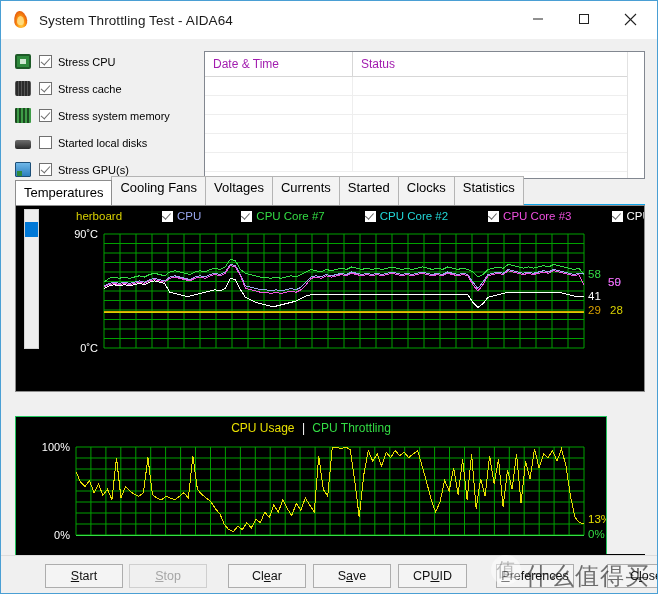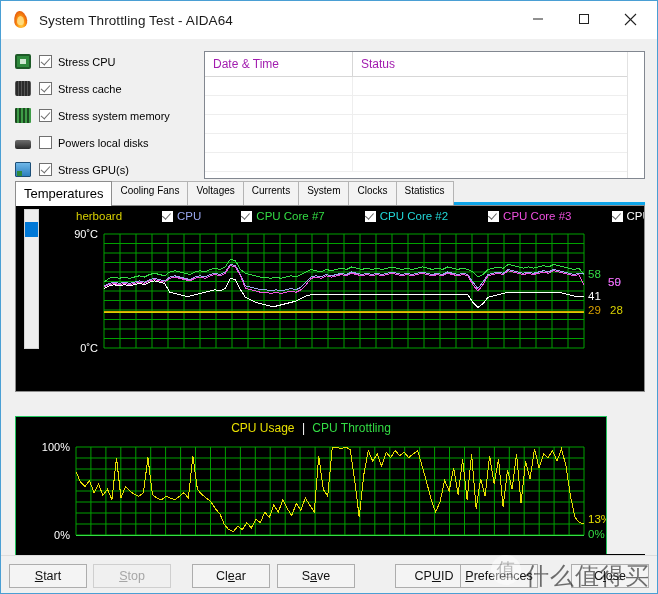--- a/index.html
+++ b/index.html
@@ -156,25 +156,25 @@
     position: absolute; right: 0; top: 0; bottom: 0; width: 17px;
     border-left: 1px solid #e2e2e2;
     background: #fff;
   }
   
   #tabs {
     position: absolute;
     left: 14px; top: 142px;
     width: 630px; height: 24px;
     display: flex;
-    align-items: flex-start;
-    border-bottom: 3px solid #0ea5e9;
+    align-items: center;
+    border-bottom: 1px solid #0ea5e9;
   }
   .tab {
-    font-size: 10px;
+    font-size: 13px;
     color: #000;
     padding: 3px 8px 4px 8px;
     border: 1px solid #b4b4b4;
     border-bottom: none;
     background: #f3f3f3;
     margin-right: -1px;
     height: 34px;
     white-space: nowrap;
   }
   .tab.active {
@@ -270,21 +270,21 @@
     background: #f0f0f0;
     border-top: 1px solid #dcdcdc;
   }
   .btn {
     position: absolute; top: 8px;
     height: 24px;
     background: #f4f4f4;
     border: 1px solid #adadad;
     font-size: 12.5px;
     color: #111;
-    display: flex; align-items: center; justify-content: center;
+    display: flex; align-items: center; justify-content: center; margin-left: 36px;
   }
   .btn.disabled { color: #a6a6a6; background: #f0f0f0; border-color: #cfcfcf; }
   .btn u { text-decoration: underline; }
   #watermark {
     position: absolute;
     left: 488px; top: 552px;
     width: 170px; height: 42px;
     pointer-events: none;
     opacity: .55;
   }
@@ -357,21 +357,21 @@
 
         <div class="chkrow">
           <span class="devicon ic-mem"></span>
           <span class="cb on"></span>
           <span class="chklabel">Stress system memory</span>
         </div>
 
         <div class="chkrow">
           <span class="devicon ic-disk"></span>
           <span class="cb"></span>
-          <span class="chklabel">Powers local disks</span>
+          <span class="chklabel">Started local disks</span>
         </div>
 
         <div class="chkrow">
           <span class="devicon ic-gpu"></span>
           <span class="cb on"></span>
           <span class="chklabel">Stress GPU(s)</span>
         </div>
       </div>
 
       <div id="listview">
@@ -403,21 +403,21 @@
         </div>
         <div id="listgrip"></div>
       </div>
     </div>
 
     <div id="tabs">
       <div class="tab active">Temperatures</div>
       <div class="tab">Cooling Fans</div>
       <div class="tab">Voltages</div>
       <div class="tab">Currents</div>
-      <div class="tab">System</div>
+      <div class="tab">Started</div>
       <div class="tab">Clocks</div>
       <div class="tab">Statistics</div>
     </div>
 
     <div id="temppanel">
 
       <div id="legend">
         <div style="width:30px;flex:none"></div>
         <div class="lgitem">
           <span class="lgtext" style="color:#d8d000">herboard</span>
@@ -594,21 +594,21 @@
       </div>
     <div class="btn disabled" style="left:92px; width:78px">
         <span><u>S</u>top</span>
       </div>
     <div class="btn" style="left:191px;width:78px">
         <span>Cl<u>e</u>ar</span>
       </div>
     <div class="btn" style="left:276px;width:78px">
         <span>S<u>a</u>ve</span>
       </div>
-    <div class="btn" style="left:394px;width:78px">
+    <div class="btn" style="left:361px;width:69px">
         <span>CP<u>U</u>ID</span>
       </div>
     <div class="btn" style="left:459px;width:78px">
         <span><u>P</u>references</span>
       </div>
     <div class="btn" style="left:570px;width:78px">
         <span>C<u>l</u>ose</span>
       </div>
   </div>
 

